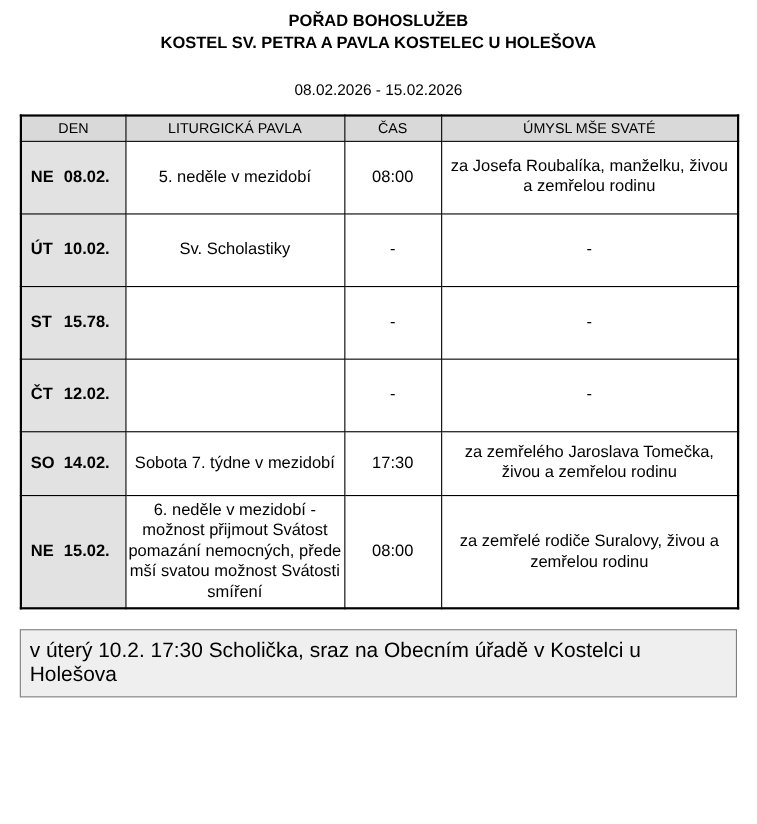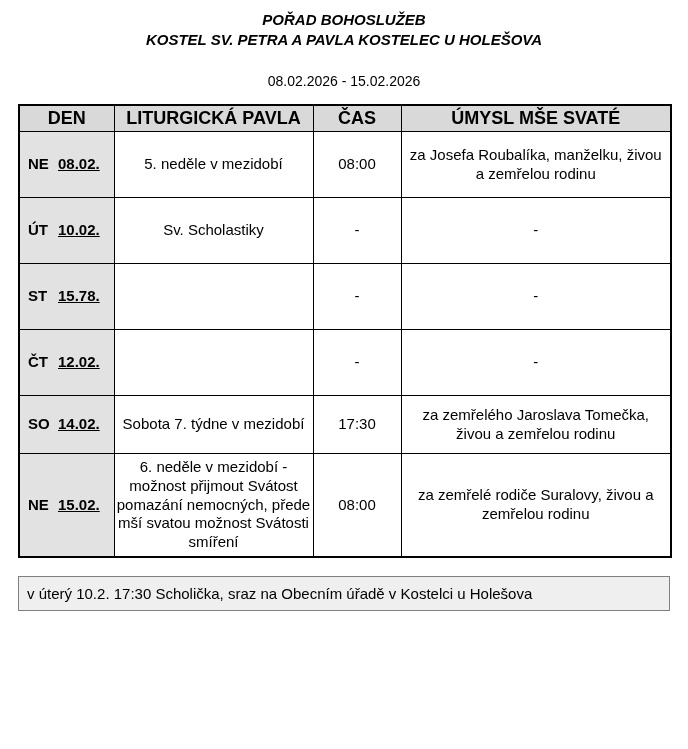--- a/index.html
+++ b/index.html
@@ -14,73 +14,73 @@
     padding: 0;
     background: #ffffff;
     width: 688px;
     height: 749px;
     font-family: "Liberation Sans", sans-serif;
     color: #000;
   }
   .page { padding: 10px 18px 0 18px; }
 
   .title-block { text-align: center; line-height: 1.3; }
-  .title, .subtitle { font-size: 15px; font-weight: bold; font-style: italic; }
+  .title, .subtitle { font-size: 15px; font-weight: bold; }
   .date-range { font-size: 14px; margin-top: 23px; }
 
   table.schedule {
     border-collapse: collapse;
     table-layout: fixed;
     width: 652px;
     margin-top: 14px;
     border: 2px solid var(--border-color);
   }
   th, td {
     border: 1px solid var(--border-color);
     vertical-align: middle;
   }
   th {
     background: var(--header-bg);
-    font-size: 18px;
-    font-weight: bold;
+    font-size: 13px;
+    font-weight: normal;
     height: 23px;
     padding: 2px 2px;
     text-align: center;
   }
   td {
     font-size: 15px;
     text-align: center;
     padding: 4px 6px;
     line-height: 1.25;
   }
   td.day-cell {
     background: var(--day-col-bg);
     font-weight: bold;
     text-align: left;
     padding-left: 8px;
   }
   .day-abbr {
     display: inline-block;
     min-width: 30px;
   }
-  .day-date { display: inline-block; text-decoration: underline; }
+  .day-date { display: inline-block; }
 
   td.celebration-cell { padding: 4px 2px; }
 
   tr.r0, tr.r1, tr.r2, tr.r3, tr.r4, tr.r5 { height: 66px; }
   tr.r6 { height: 58px; }
   tr.r7 { height: 97px; }
 
   .footer-note {
     width: 652px;
     margin-top: 18px;
     background: var(--footer-bg);
     border: 1px solid #808080;
     padding: 8px 8px;
-    font-size: 15px;
+    font-size: 19px;
   }
 </style>
 </head>
 <body>
 
 <div class="page">
 
   <div class="title-block">
     <div class="title">POŘAD BOHOSLUŽEB</div>
     <div class="subtitle">KOSTEL SV. PETRA A PAVLA KOSTELEC U HOLEŠOVA</div>

